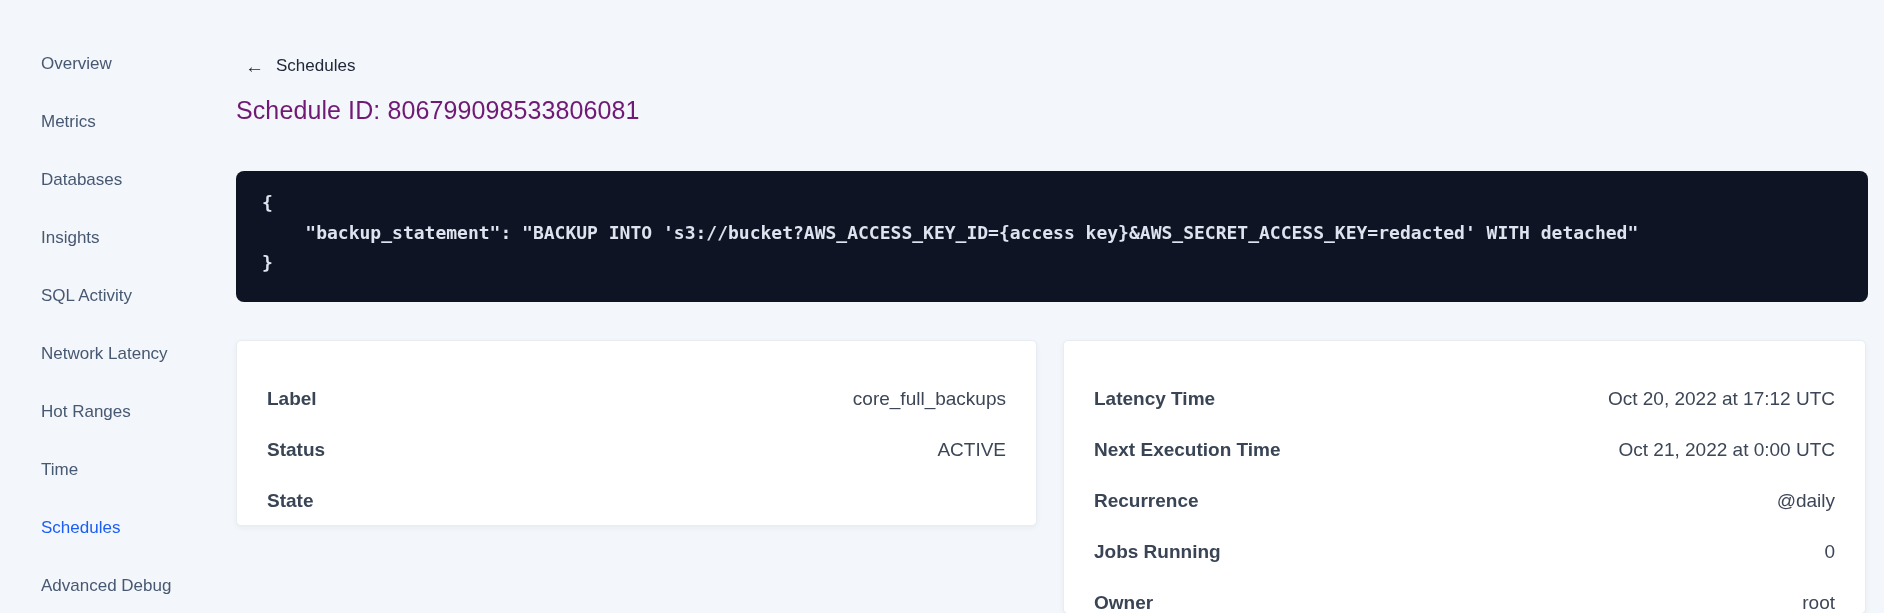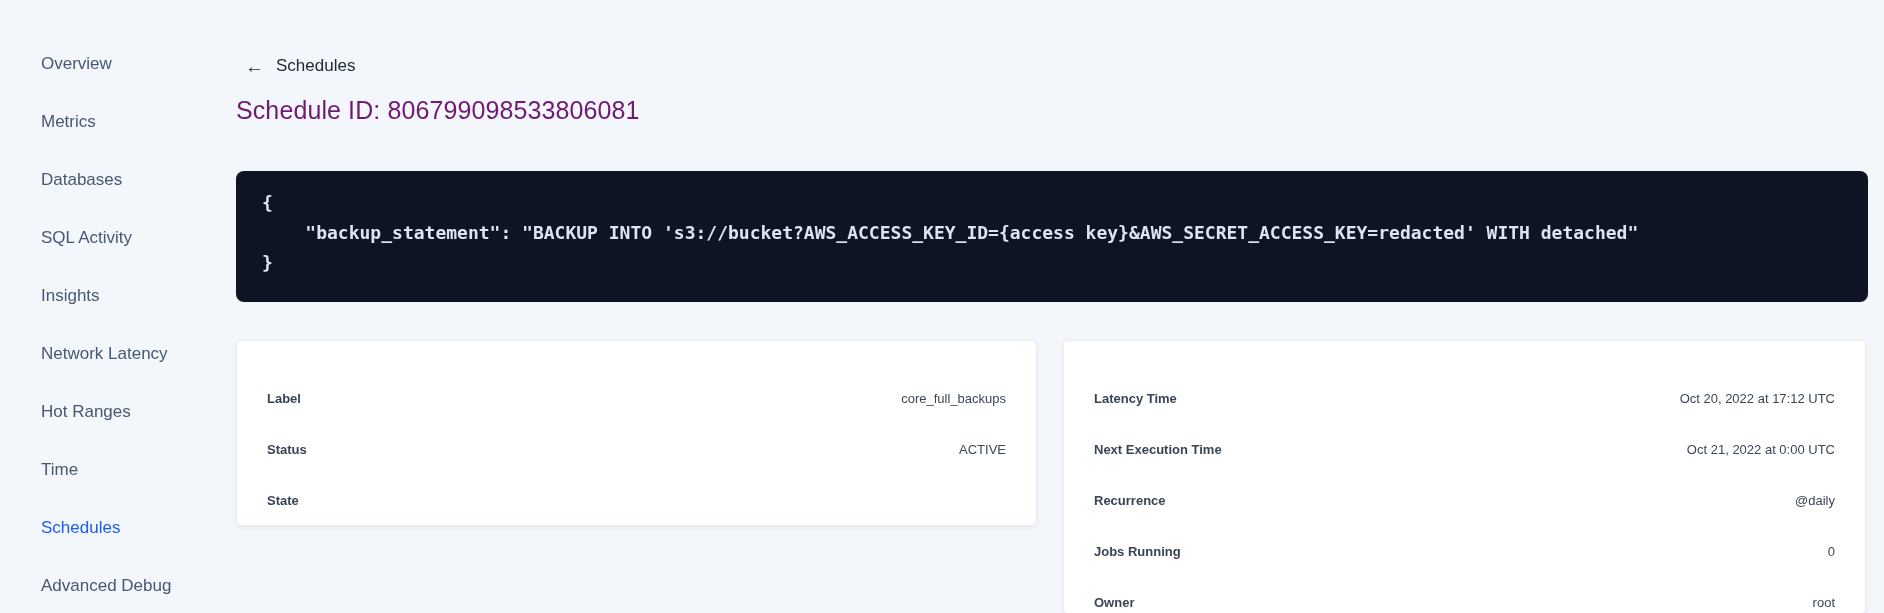--- a/index.html
+++ b/index.html
@@ -71,34 +71,34 @@
     border: 1px solid #e8edf3;
     border-radius: 5px;
     box-shadow: 0 2px 5px rgba(60, 70, 90, 0.06);
     padding: 24px 30px;
   }
   .card-left  { left: 236px;  top: 332px; width: 801px; height: 186px; }
   .card-right { left: 1063px; top: 332px; width: 803px; height: 274px; }
   .detail-row {
     height: 43px;
     display: flex; align-items: center; justify-content: space-between;
-    font-size: 13px;
+    font-size: 19px;
   }
   .detail-label { font-weight: 600; color: #394455; }
   .detail-value { color: #3c4657; }
 </style>
 </head>
 <body>
 
 <nav class="sidebar">
   <div class="nav-item">Overview</div>
   <div class="nav-item">Metrics</div>
   <div class="nav-item">Databases</div>
+  <div class="nav-item">Insights</div>
   <div class="nav-item">SQL Activity</div>
-  <div class="nav-item">Insights</div>
   <div class="nav-item">Network Latency</div>
   <div class="nav-item">Hot Ranges</div>
   <div class="nav-item">Time</div>
   <div class="nav-item active">Schedules</div>
   <div class="nav-item">Advanced Debug</div>
 </nav>
 
 <div class="back-link">
   <span class="back-arrow">←</span>
   <span>Schedules</span>

